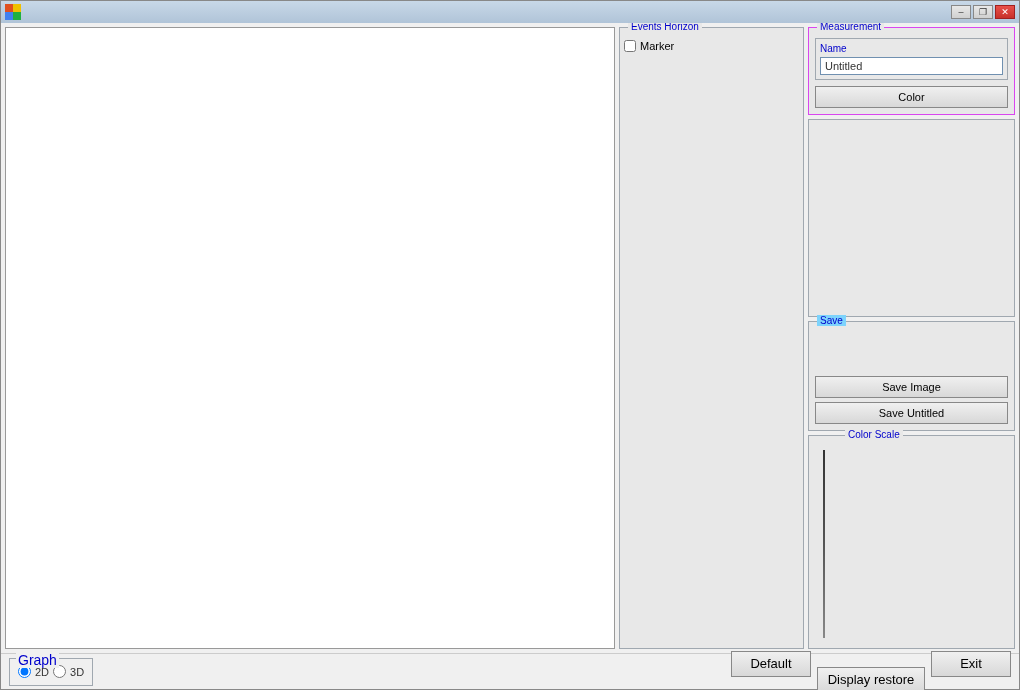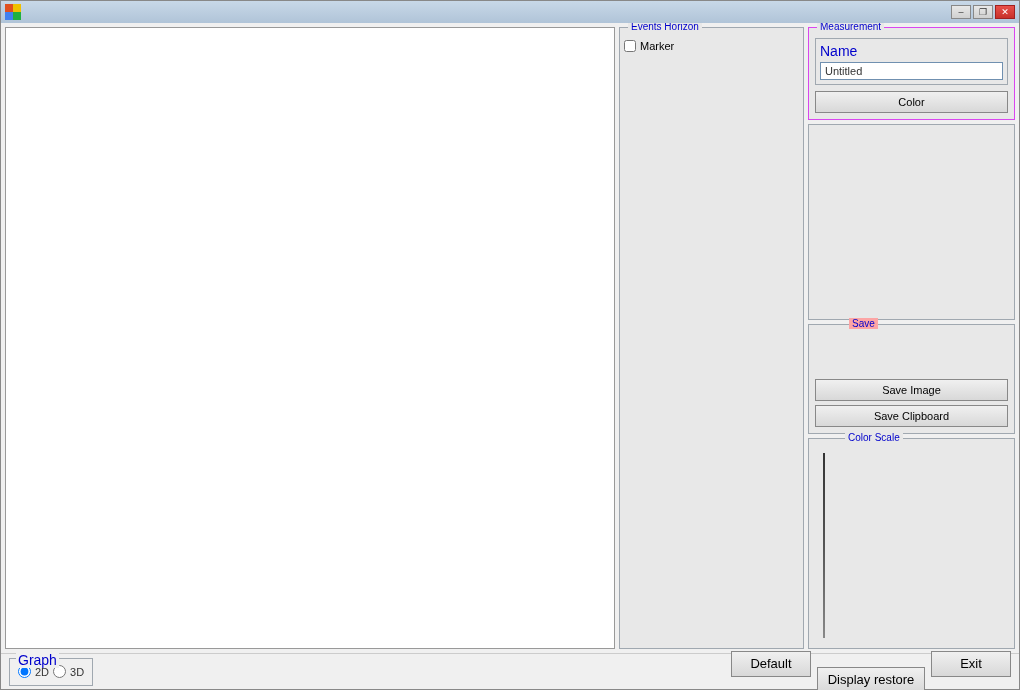--- a/index.html
+++ b/index.html
@@ -152,21 +152,21 @@
       padding: 10px 6px 6px 6px;
       position: relative;
     }
 
     .measurement-group .group-label {
       background: #e8e8e8;
     }
 
     .name-sublabel {
       color: #0000cc;
-      font-size: 14px;
+      font-size: 10px;
       display: block;
       margin-bottom: 3px;
       position: relative;
     }
 
     .name-group {
       border: 1px solid #a0a8b0;
       padding: 4px;
       position: relative;
     }
@@ -201,22 +201,21 @@
     }
 
     .save-group {
       border: 1px solid #a0a8b0;
       background: #e8e8e8;
       padding: 10px 6px 6px 6px;
       position: relative;
     }
 
     .save-group .group-label {
-      background: #fca5a5;
-      margin-left: 32px;
+      background: #7dd3fc;
     }
 
     .save-inner-blank {
       height: 40px;
     }
 
     .save-btn {
       width: 100%;
       margin-top: 4px;
       padding: 4px;
@@ -375,21 +374,21 @@
         </div>
         <button class="import-btn">Color</button>
       </div>
 
       <div class="blank-area"></div>
 
       <div class="save-group">
         <span class="group-label">Save</span>
         <div class="save-inner-blank"></div>
         <button class="save-btn">Save Image</button>
-        <button class="save-btn">Save Clipboard</button>
+        <button class="save-btn">Save Untitled</button>
       </div>
 
       <div class="color-scale-group">
         <span class="group-label">Color Scale</span>
         <div class="color-scale-inner">
           <div class="color-bar"></div>
         </div>
       </div>
 
     </div>

